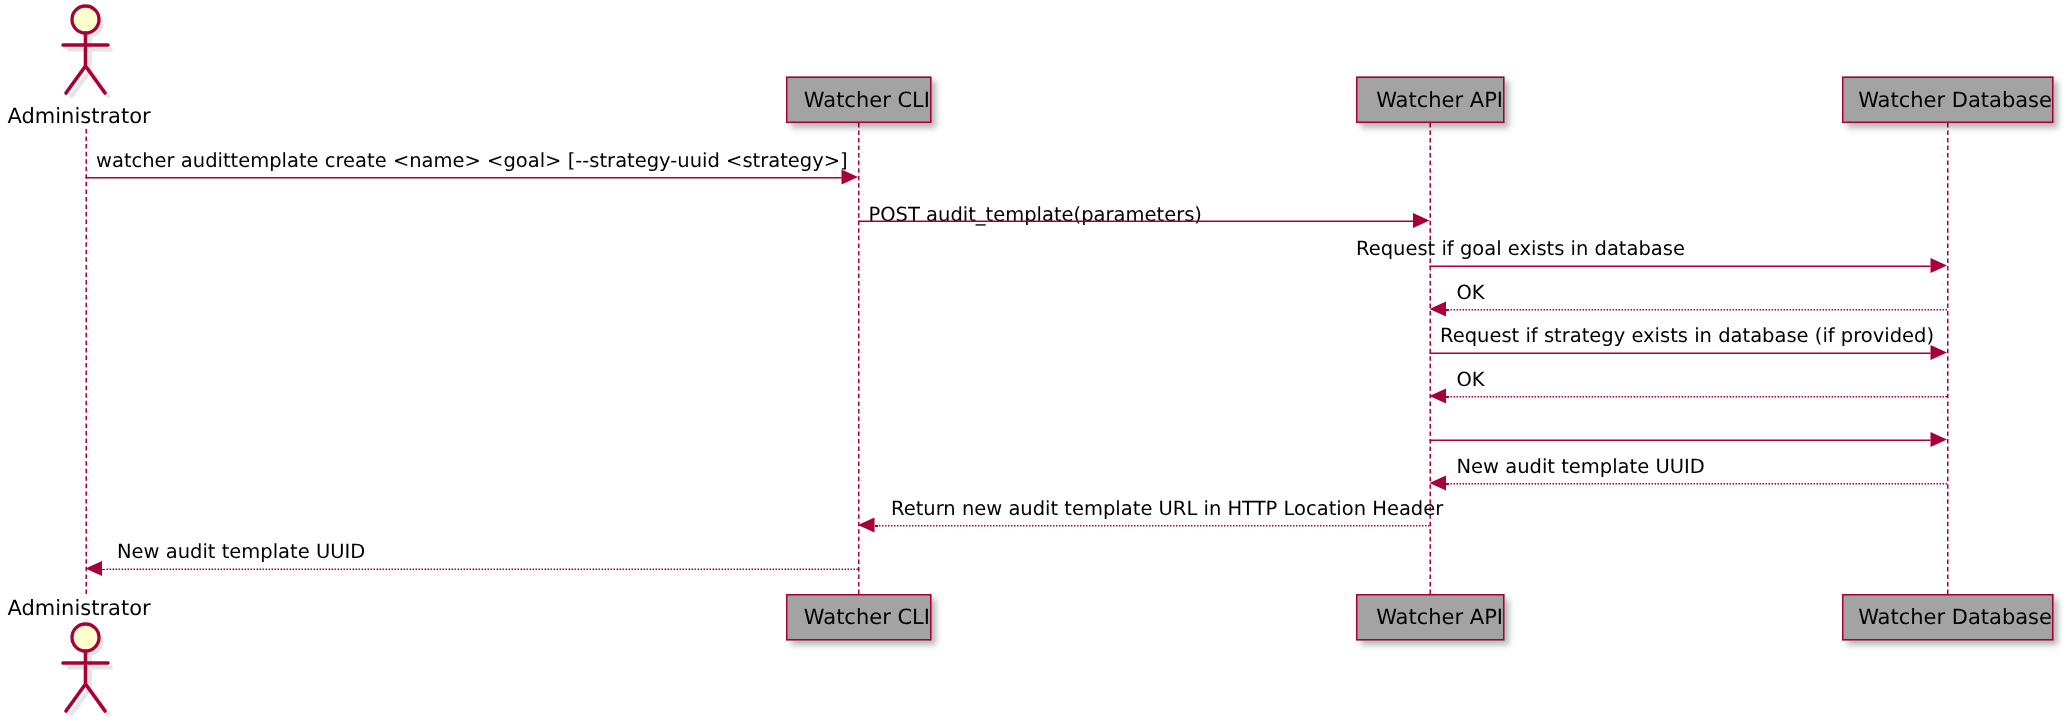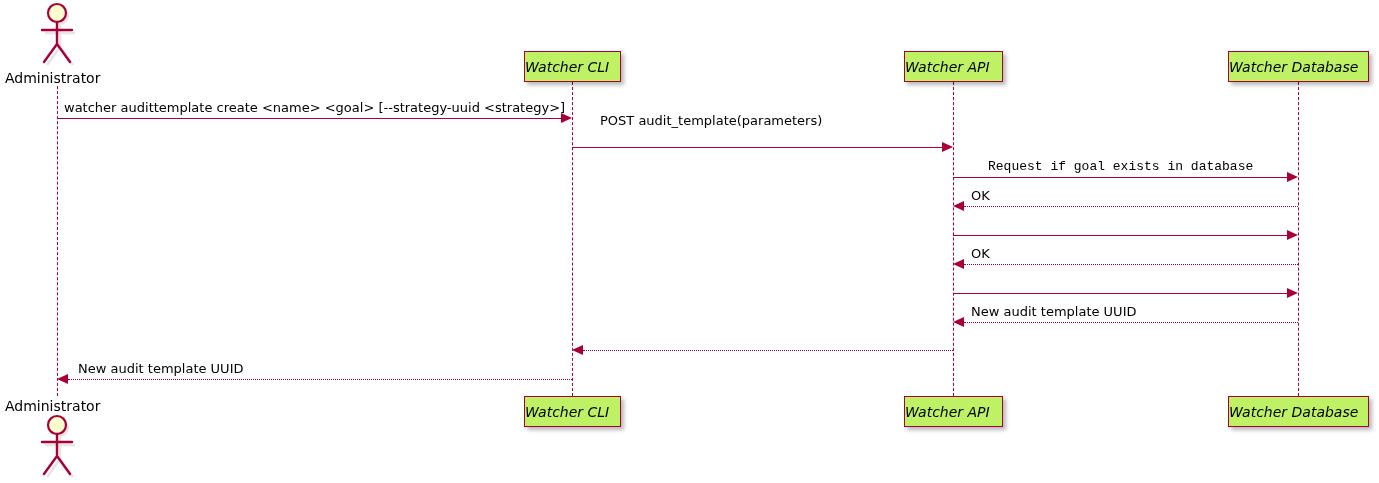--- a/index.html
+++ b/index.html
@@ -17,32 +17,31 @@
   }
   .lifeline {
     position: absolute;
     width: 0;
     border-left: 1px dashed #A80036;
     top: 0;
   }
   .pbox {
     position: absolute;
     box-sizing: border-box;
-    background: #bef264;
+    background: #a3a3a3;
     border: 1.5px solid #A80036;
     color: #000000;
     font-size: 14px;
     line-height: 1;
     display: flex;
     align-items: center;
-    justify-content: flex-start;
+    justify-content: flex-end;
     white-space: nowrap;
     box-shadow: 3px 3px 4px rgba(0,0,0,0.28);
     height: 31px;
-    font-style: italic;
   }
   .actor-label {
     position: absolute;
     font-size: 14px;
     color: #000000;
     white-space: nowrap;
     line-height: 1;
   }
   .actor-fig {
     position: absolute;
@@ -105,46 +104,48 @@
     <span>Watcher API</span>
   </div>
   <div class="pbox" style="left:1228px; top:51px; width:141px;">
     <span>Watcher Database</span>
   </div>
 
   <div class="msg-label" style="left:64px; top:101px;text-align:center;">watcher audittemplate create &lt;name&gt; &lt;goal&gt; [--strategy-uuid &lt;strategy&gt;]</div>
   <div class="msg-line" style="left:57px; top:118px; width:504px;"></div>
   <div class="arrowhead right" style="left:561px; top:113px;"></div>
 
-  <div class="msg-label" style="left:579px; top:114px;margin-left:21px;">POST audit_template(parameters)</div>
+  <div class="msg-label" style="left:579px; top:137px;">POST audit_template(parameters)</div>
   <div class="msg-line" style="left:572px; top:147px; width:370px;"></div>
   <div class="arrowhead right" style="left:942px; top:142px;"></div>
 
-  <div class="msg-label" style="left:988px; top:160px;font-family:Liberation Mono, monospace;">Request if goal exists in database</div>
+  <div class="msg-label" style="left:904px; top:160px;">Request if goal exists in database</div>
   <div class="msg-line" style="left:953px; top:177px; width:334px;"></div>
   <div class="arrowhead right" style="left:1287px; top:172px;"></div>
 
   <div class="msg-label" style="left:971px; top:189px;">OK</div>
   <div class="msg-line dotted" style="left:964px; top:206px; width:334px;"></div>
   <div class="arrowhead left" style="left:953px; top:201px;"></div>
 
+  <div class="msg-label" style="left:960px; top:218px;">Request if strategy exists in database (if provided)</div>
   <div class="msg-line" style="left:953px; top:235px; width:334px;"></div>
   <div class="arrowhead right" style="left:1287px; top:230px;"></div>
 
   <div class="msg-label" style="left:971px; top:247px;">OK</div>
   <div class="msg-line dotted" style="left:964px; top:264px; width:334px;"></div>
   <div class="arrowhead left" style="left:953px; top:259px;"></div>
 
   <div class="msg-line" style="left:953px; top:293px; width:334px;"></div>
   <div class="arrowhead right" style="left:1287px; top:288px;"></div>
 
   <div class="msg-label" style="left:971px; top:305px;">New audit template UUID</div>
   <div class="msg-line dotted" style="left:964px; top:322px; width:334px;"></div>
   <div class="arrowhead left" style="left:953px; top:317px;"></div>
 
+  <div class="msg-label" style="left:594px; top:333px;">Return new audit template URL in HTTP Location Header</div>
   <div class="msg-line dotted" style="left:583px; top:350px; width:370px;"></div>
   <div class="arrowhead left" style="left:572px; top:345px;"></div>
 
   <div class="msg-label" style="left:78px; top:362px;">New audit template UUID</div>
   <div class="msg-line dotted" style="left:68px; top:379px; width:504px;"></div>
   <div class="arrowhead left" style="left:57px; top:374px;"></div>
 
   <div class="actor-label" style="left:5px; top:399px;">Administrator</div>
   <svg class="actor-fig" style="left:32px; top:414px;" width="52" height="66" viewBox="0 0 52 66">
     <g transform="translate(3,3)" opacity="0.25">

